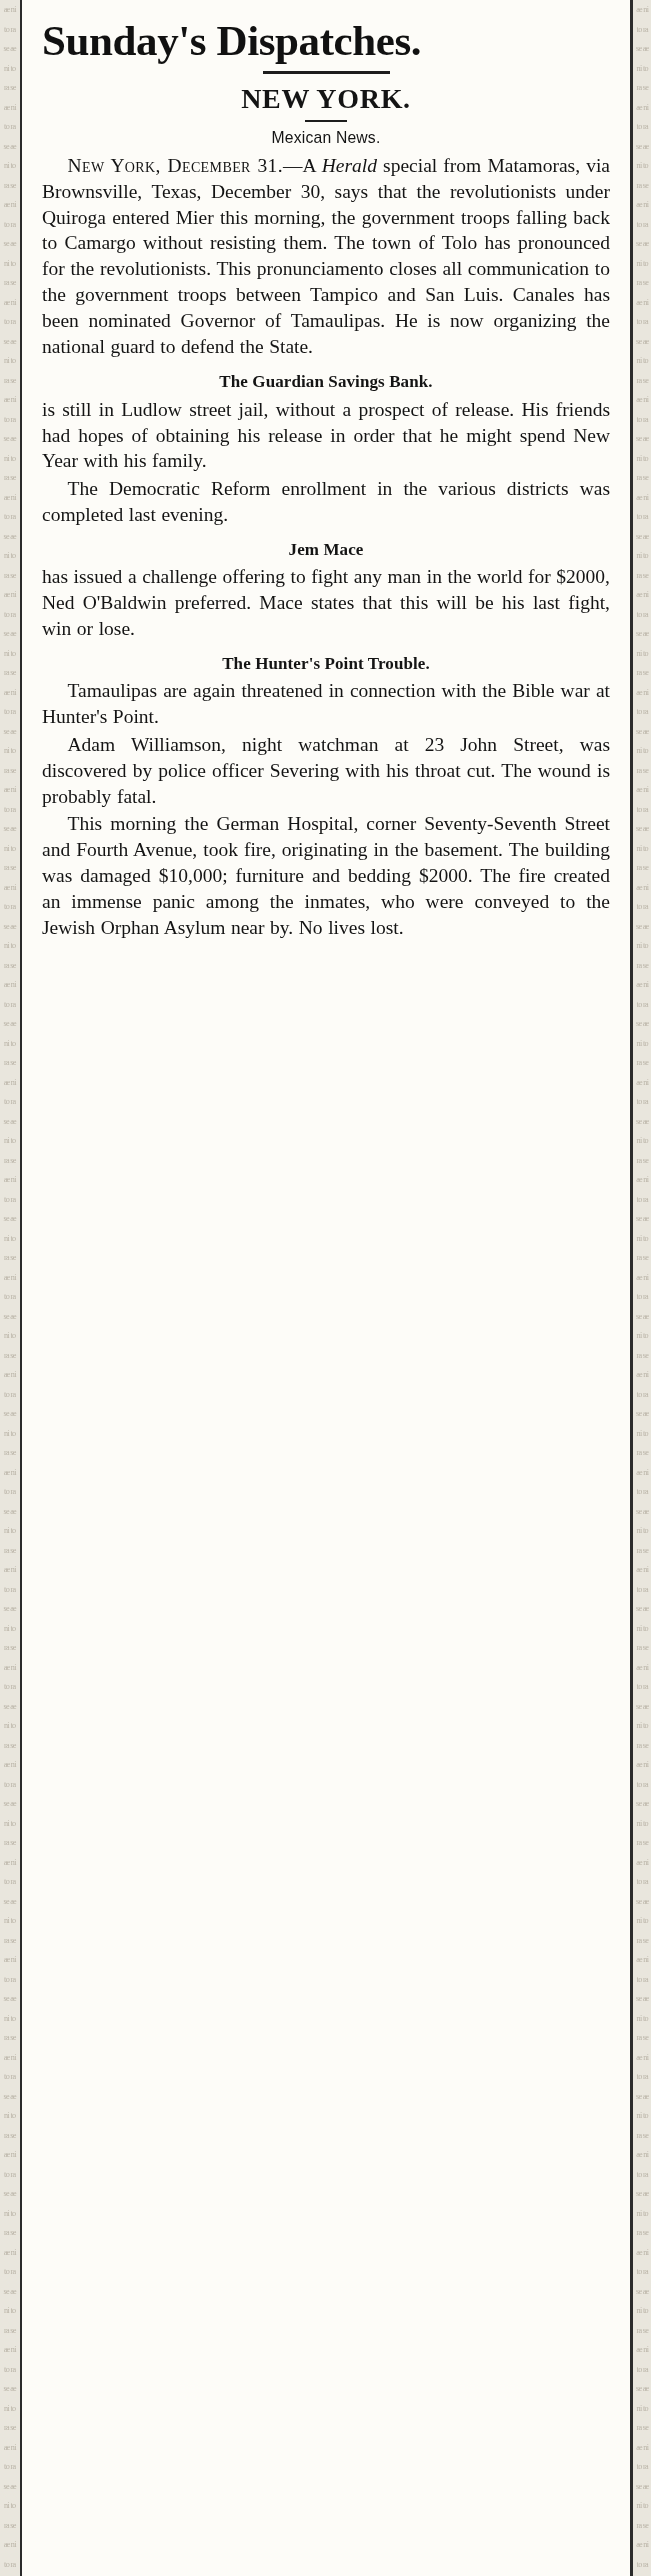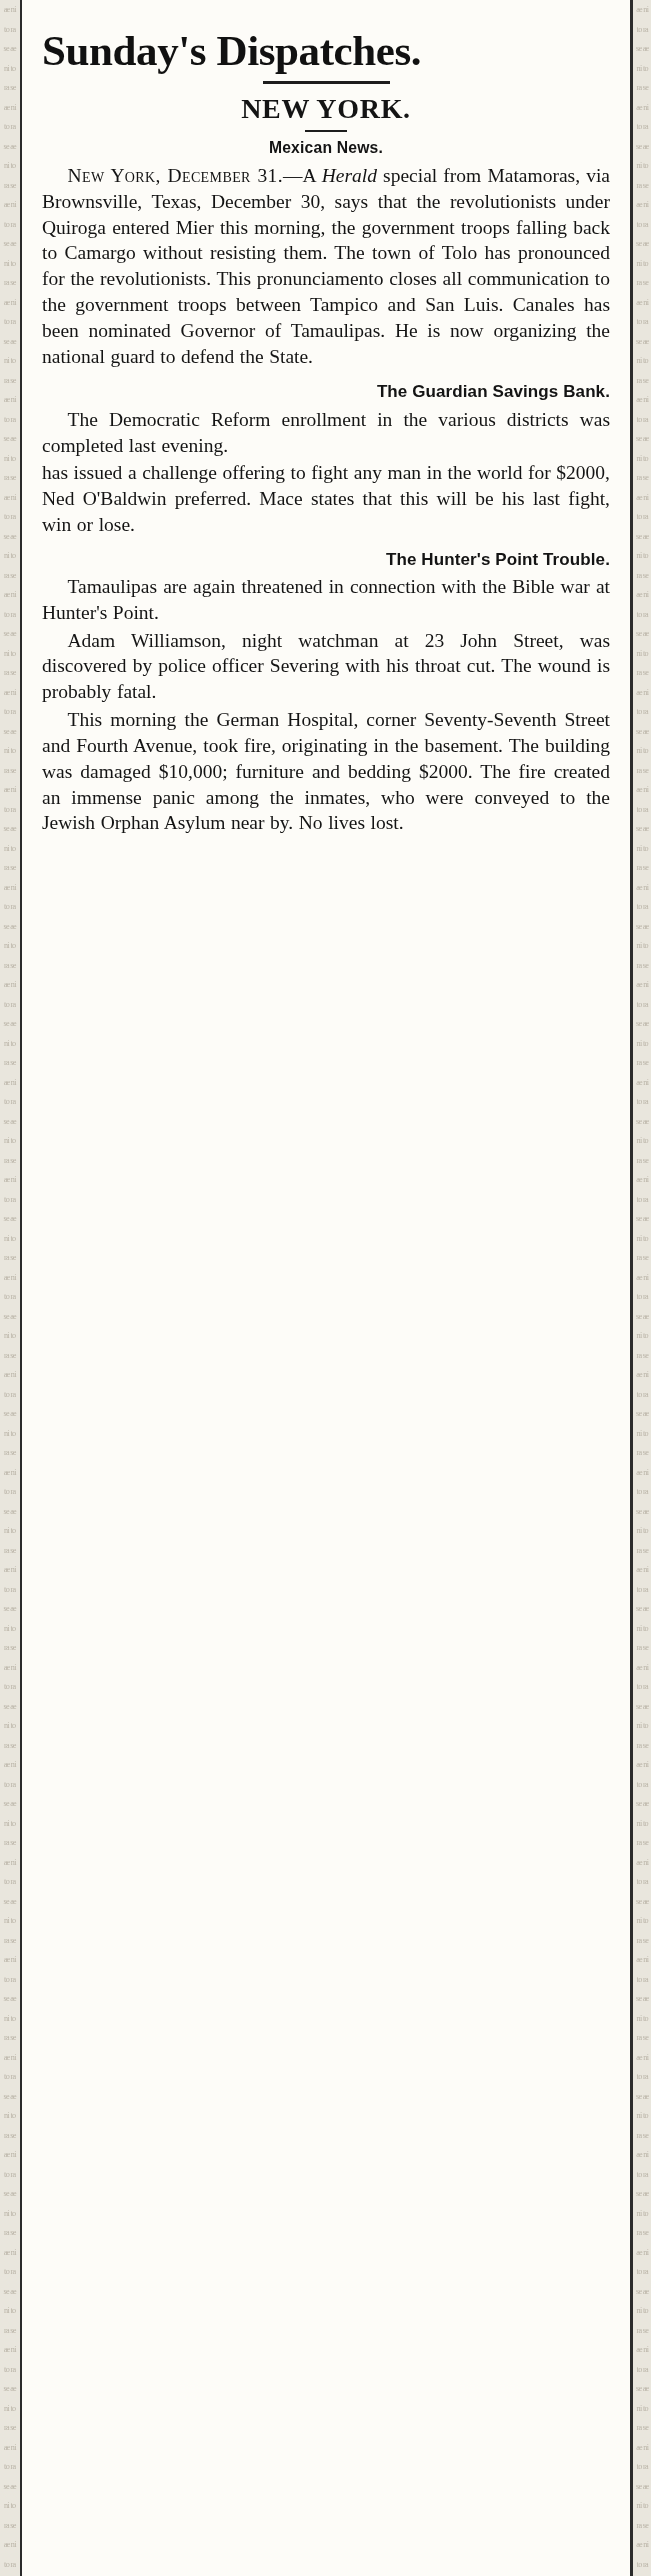--- a/index.html
+++ b/index.html
@@ -54,21 +54,21 @@
     text-align: center;
     letter-spacing: -0.7px;
   }
   .sliver.left { left: 3px; }
   .sliver.right { right: 3px; }
 
   .column {
     position: absolute;
     left: 33px;
     right: 33px;
-    top: 10px;
+    top: 0;
     padding: 10.5px 9px 0 9px;
     box-sizing: border-box;
   }
 
   .masthead {
     font-family: "Liberation Serif", serif;
     font-weight: bold;
     font-size: 43px;
     line-height: 1.05;
     letter-spacing: -0.4px;
@@ -93,29 +93,29 @@
     font-family: "Liberation Serif", serif;
     font-weight: bold;
     font-size: 28px;
     letter-spacing: 0.7px;
     margin: 5px 0 0 0;
   }
 
   .subhead {
     text-align: center;
     font-family: "Liberation Sans", sans-serif;
-    font-weight: bold;
+    font-weight: normal;
     font-size: 15.7px;
     letter-spacing: 0.2px;
     margin: 1.5px 0 6px 0;
   }
 
   .section-head {
-    text-align: right;
-    font-family: Liberation Sans, sans-serif;
+    text-align: center;
+    font-family: Liberation Serif, serif;
     font-weight: bold;
     font-size: 17px;
     letter-spacing: 0.1px;
     margin: 12px 0 4.5px 0;
   }
 
   p.body {
     font-family: Liberation Serif, serif;
     font-size: 19.5px;
     line-height: 1.33;
@@ -155,22 +155,24 @@
 
     <div class="hr-tiny"></div>
 
     <h3 class="subhead">Mexican News.</h3>
 
     <p class="body indent"><span class="smallcaps">New York, December 31.</span>—A <span class="ital">Herald</span> special from Matamoras, via Brownsville, Texas, December 30, says that the revolutionists under Quiroga entered Mier this morning, the government troops falling back to Camargo without resisting them.  The town of Tolo has pronounced for the revolutionists.  This pronunciamento closes all communication to the government troops between Tampico and San Luis.  Canales has been nominated Governor of Tamaulipas. He is now organizing the national guard to defend the State.</p>
 
     <h3 class="section-head">The Guardian Savings Bank.</h3>
 
 
+    <p class="body">is still in Ludlow street jail, without a prospect of release.  His friends had hopes of obtaining his release in order that he might spend New Year with his family.</p>
     <p class="body indent">The Democratic Reform enrollment in the various districts was completed last evening.</p>
 
+    <h3 class="section-head">Jem Mace</h3>
     <p class="body">has issued a challenge offering to fight any man in the world for $2000, Ned O'Baldwin preferred.  Mace states that this will be his last fight, win or lose.</p>
 
     <h3 class="section-head">The Hunter's Point Trouble.</h3>
     <p class="body indent">Tamaulipas are again threatened in connection with the Bible war at Hunter's Point.</p>
     <p class="body indent">Adam Williamson, night watchman at 23 John Street, was discovered by police officer Severing with his throat cut.  The wound is probably fatal.</p>
     <p class="body indent">This morning the German Hospital, corner Seventy-Seventh Street and Fourth Avenue, took fire, originating in the basement.  The building was damaged $10,000; furniture and bedding $2000.  The fire created an immense panic among the inmates, who were conveyed to the Jewish Orphan Asylum near by.  No lives lost.</p>
 
   </div>
 </div>
 

